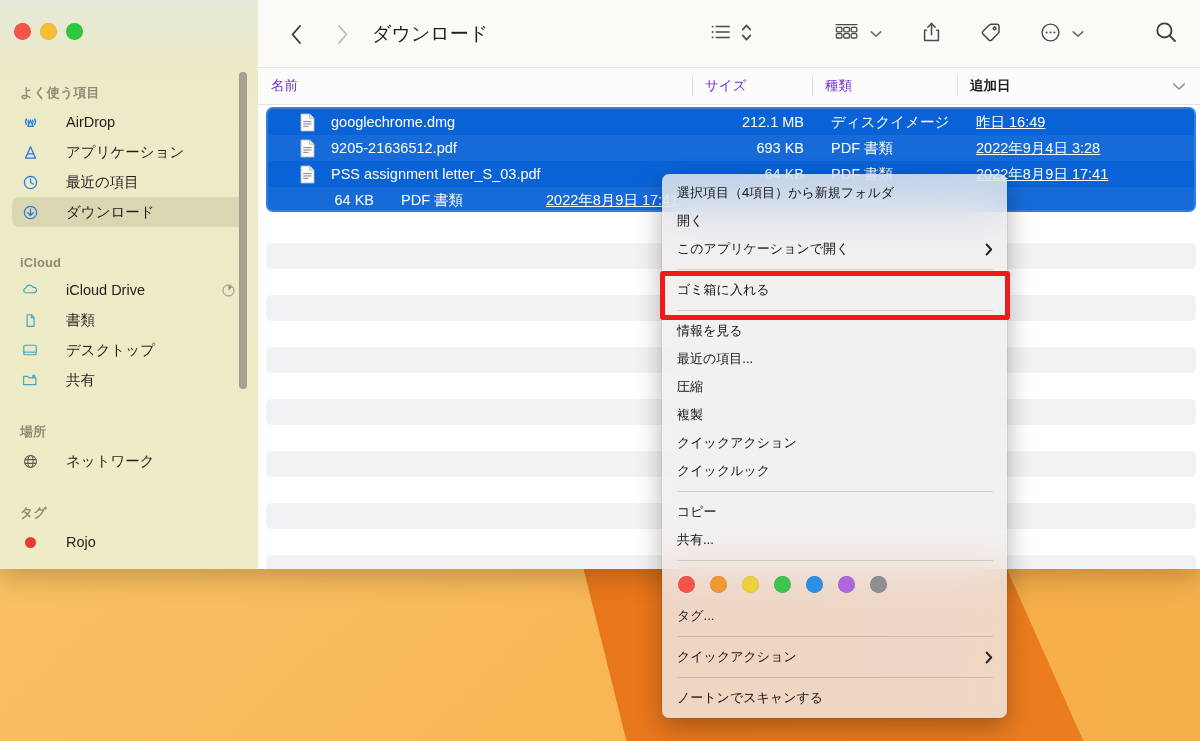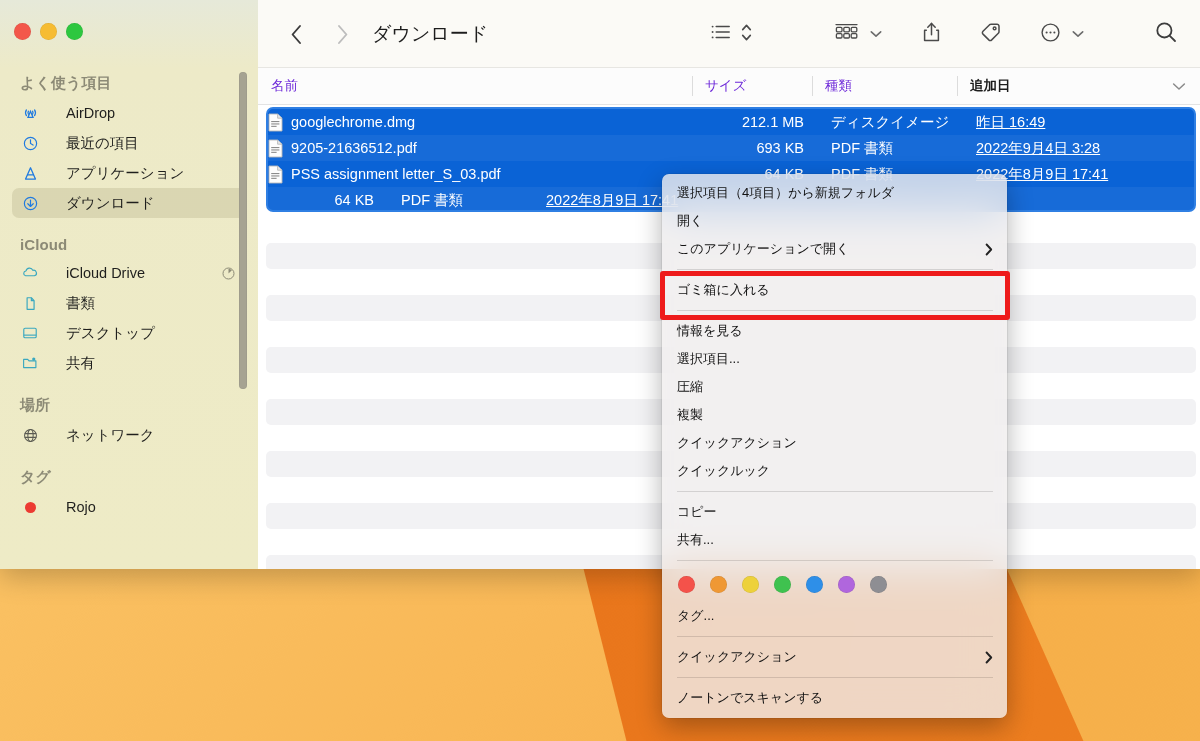--- a/index.html
+++ b/index.html
@@ -74,25 +74,25 @@
   .traffic-lights {
     position: absolute; left: 14px; top: 23px;
     display: flex; gap: 9px;
   }
   .tl { width: 17px; height: 17px; border-radius: 50%; }
   .tl-red    { background: #f3574a; box-shadow: inset 0 0 0 0.5px rgba(0,0,0,.10); }
   .tl-yellow { background: #f6bc32; box-shadow: inset 0 0 0 0.5px rgba(0,0,0,.10); }
   .tl-green  { background: #2dc73f; box-shadow: inset 0 0 0 0.5px rgba(0,0,0,.10); }
 
   .sb-group-title {
-    font-size: 15px;
+    font-size: 13px;
     color: #8c8a76;
     font-weight: 600;
     padding: 0 0 5px 20px;
-    margin-top: 18px;
+    margin-top: 28px;
     letter-spacing: .1px;
   }
   .sb-group-title:first-of-type { margin-top: 0; }
   .sb-item {
     display: flex; align-items: center;
     height: 30px;
     margin: 0 12px;
     padding-left: 8px;
     border-radius: 7px;
     gap: 26px;
@@ -220,22 +220,22 @@
   .row {
     display: flex; align-items: center;
     height: 26px;
     font-size: 14.5px;
     position: relative;
   }
   #selection-block .row { color: #ffffff; }
   #selection-block .row:nth-child(even) { background: rgba(255,255,255,0.055); }
   .cell-name {
     width: 430px; flex: 0 0 430px;
-    display: flex; align-items: center; gap: 8px;
-    padding-left: 0;
+    display: flex; align-items: center; gap: 16px;
+    padding-left: 32px;
     white-space: nowrap; overflow: hidden; text-align: right;
   }
   .cell-size {
     width: 120px; flex: 0 0 120px;
     text-align: right; padding-right: 14px;
     white-space: nowrap;
   }
   .cell-kind {
     width: 145px; flex: 0 0 145px;
     padding-left: 13px; white-space: nowrap;
@@ -329,36 +329,36 @@
           <path d="M14.8 12.4a6.2 6.2 0 0 0 0-6.6"></path>
           <path d="M12.4 10.9a3.3 3.3 0 0 0 0-3.6"></path>
           <path d="M10 7.4 7 14.6h6z" fill="none"></path>
         </svg>
       </span>
       <span class="sb-label">AirDrop</span>
     </div>
 
     <div class="sb-item">
       <span class="sb-icon">
+        <svg width="17" height="17" viewBox="0 0 20 20" fill="none" stroke="#1f7ae0" stroke-width="1.5" stroke-linecap="round" stroke-linejoin="round">
+          <path d="M10 3.2 4.2 16.6h11.6z"></path>
+          <path d="M6.6 11.6h6.8"></path>
+        </svg>
+      </span>
+      <span class="sb-label">アプリケーション</span>
+    </div>
+
+    <div class="sb-item">
+      <span class="sb-icon">
         <svg width="17" height="17" viewBox="0 0 20 20" fill="none" stroke="#1f7ae0" stroke-width="1.4" stroke-linecap="round">
           <circle cx="10" cy="10" r="7.2"></circle>
           <path d="M10 5.6V10l3 1.9"></path>
         </svg>
       </span>
       <span class="sb-label">最近の項目</span>
-    </div>
-
-    <div class="sb-item">
-      <span class="sb-icon">
-        <svg width="17" height="17" viewBox="0 0 20 20" fill="none" stroke="#1f7ae0" stroke-width="1.5" stroke-linecap="round" stroke-linejoin="round">
-          <path d="M10 3.2 4.2 16.6h11.6z"></path>
-          <path d="M6.6 11.6h6.8"></path>
-        </svg>
-      </span>
-      <span class="sb-label">アプリケーション</span>
     </div>
 
     <div class="sb-item selected">
       <span class="sb-icon">
         <svg width="17" height="17" viewBox="0 0 20 20" fill="none" stroke="#1f7ae0" stroke-width="1.4" stroke-linecap="round" stroke-linejoin="round">
           <circle cx="10" cy="10" r="7.2"></circle>
           <path d="M10 5.9v7.4M6.8 10.3 10 13.5l3.2-3.2"></path>
         </svg>
       </span>
       <span class="sb-label">ダウンロード</span>
@@ -654,21 +654,21 @@
   <div class="menu-item">
     <span>ゴミ箱に入れる</span>
   </div>
 
   <div class="menu-sep"></div>
 
   <div class="menu-item">
     <span>情報を見る</span>
   </div>
   <div class="menu-item">
-    <span>選択項目...</span>
+    <span>最近の項目...</span>
   </div>
   <div class="menu-item">
     <span>圧縮</span>
   </div>
   <div class="menu-item">
     <span>複製</span>
   </div>
   <div class="menu-item">
     <span>クイックアクション</span>
   </div>

